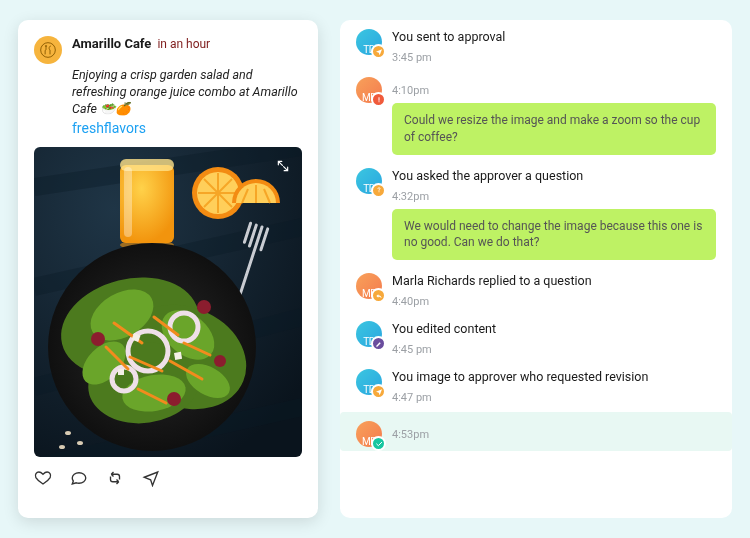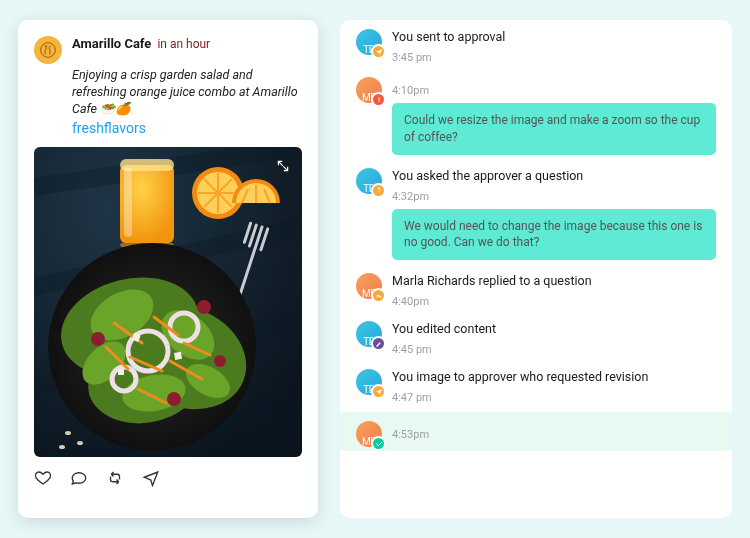--- a/index.html
+++ b/index.html
@@ -103,21 +103,21 @@
   .badge.question{ background: #f7a93b; }
   .badge.reply   { background: #f7a93b; }
   .badge.resend  { background: #f7a93b; }
   .badge.edit    { background: #6a4d9e; }
   .badge.approve { background: #17c6a0; }
   .fi-content { flex: 1; min-width: 0; }
   .fi-title { font-size: 12.5px; color: #1a1a1a; }
   .fi-time  { font-size: 11px; color: #9ca0a5; margin-top: 7px; }
   .fi-note {
     margin-top: 6px;
-    background: #5eead4;
+    background: #bef264;
     border-radius: 5px;
     padding: 9px 12px;
     font-size: 12px;
     color: #555;
     line-height: 1.4;
   }
 </style>
 </head>
 <body>
 

